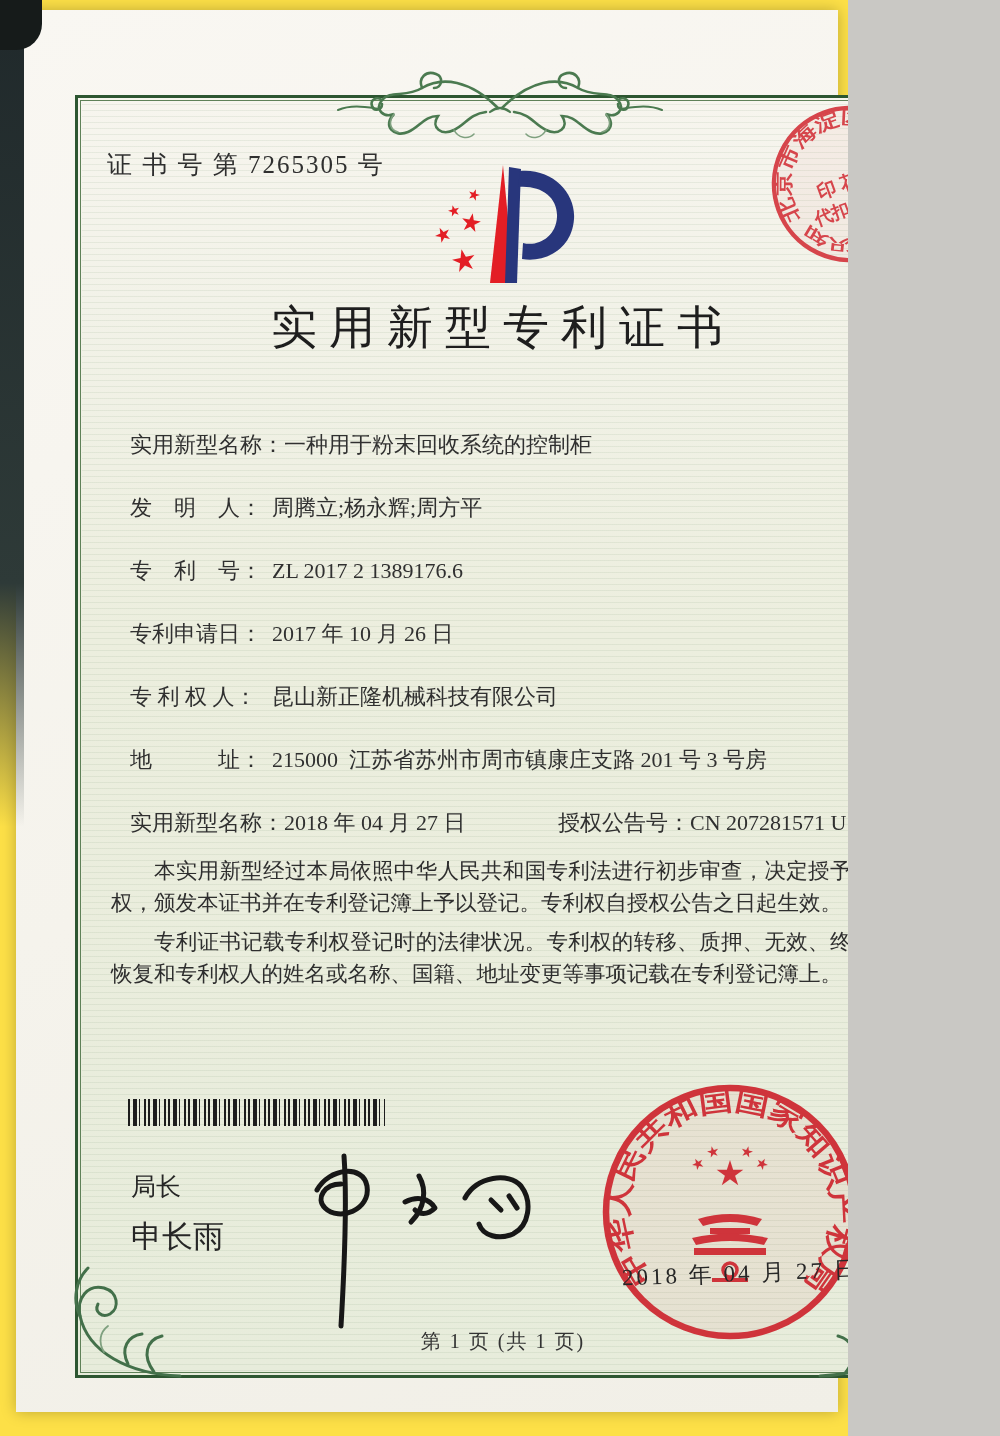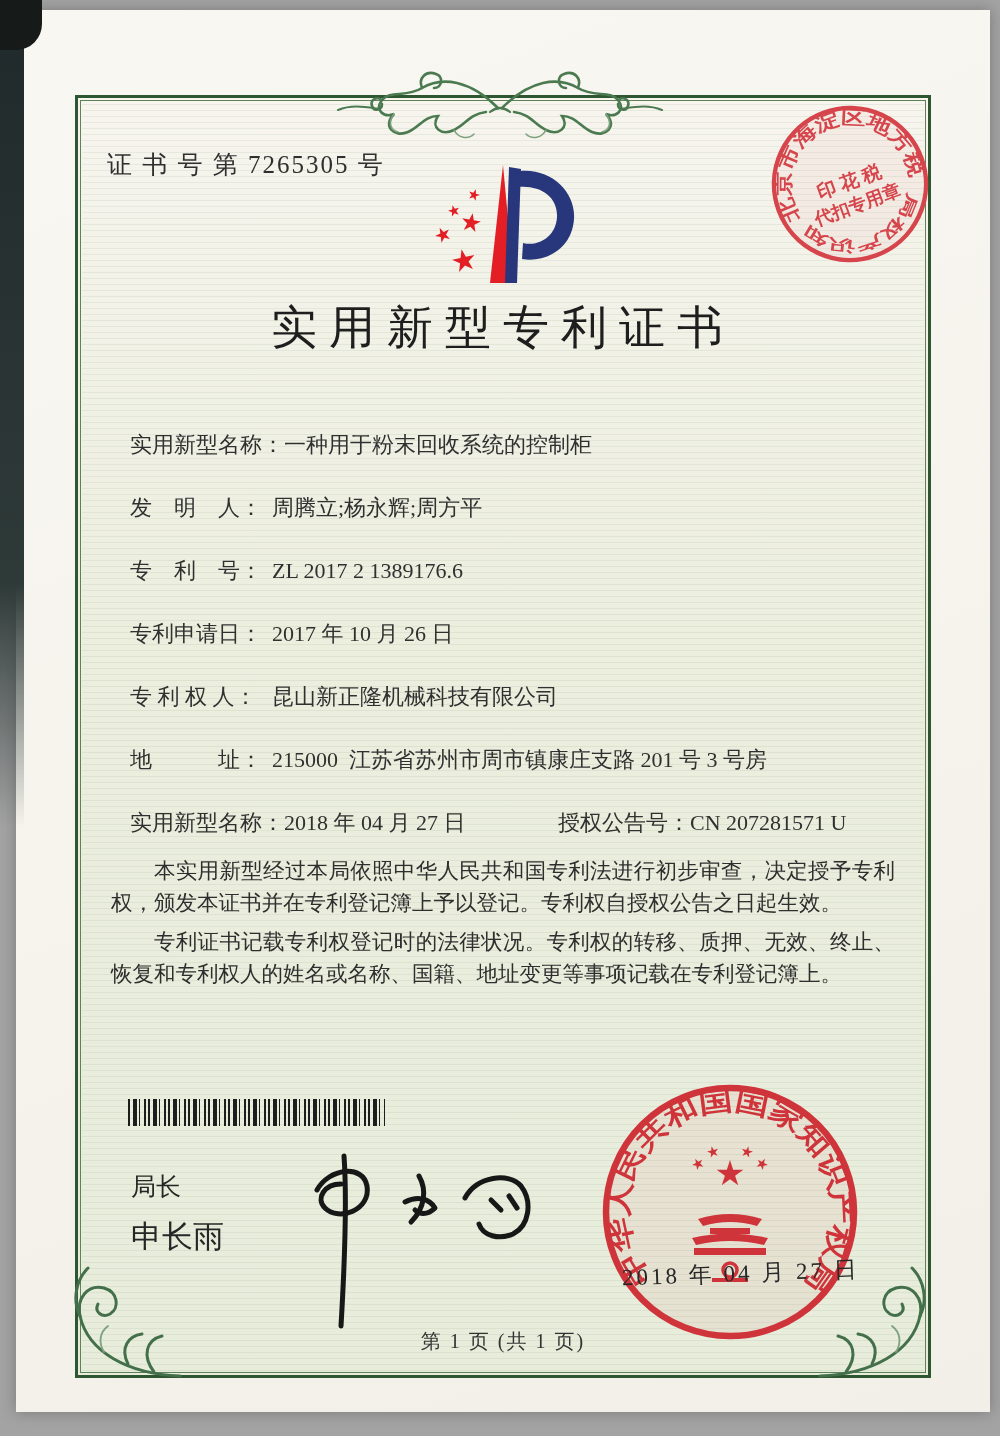--- a/index.html
+++ b/index.html
@@ -1,18 +1,18 @@
 <!DOCTYPE html>
 <html><head>
 <meta charset="utf-8">
 <style>
   html,body{margin:0;padding:0;background:#c9c8c4;}
   .photo{
-    position:relative;width:1000px;height:1436px;overflow:hidden;
-    background:#a3a3a3;
+    position:relative;width:848px;height:1436px;overflow:hidden;
+    background:#fde047;
     font-family:"Liberation Serif","DejaVu Serif",serif;
     color:#2b2b2b;
   }
   .paper{
     position:absolute;left:16px;top:10px;right:10px;bottom:24px;
     background:linear-gradient(160deg,#f9f7f2 0%,#f5f3ec 55%,#f1efe7 100%);
     box-shadow:0 0 14px rgba(0,0,0,.25);
   }
   .edge-strip{
     position:absolute;left:0;top:0;width:24px;height:1060px;

